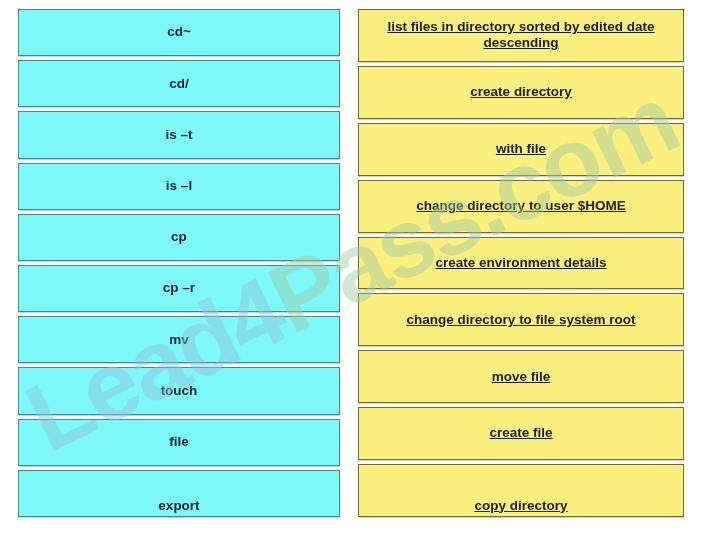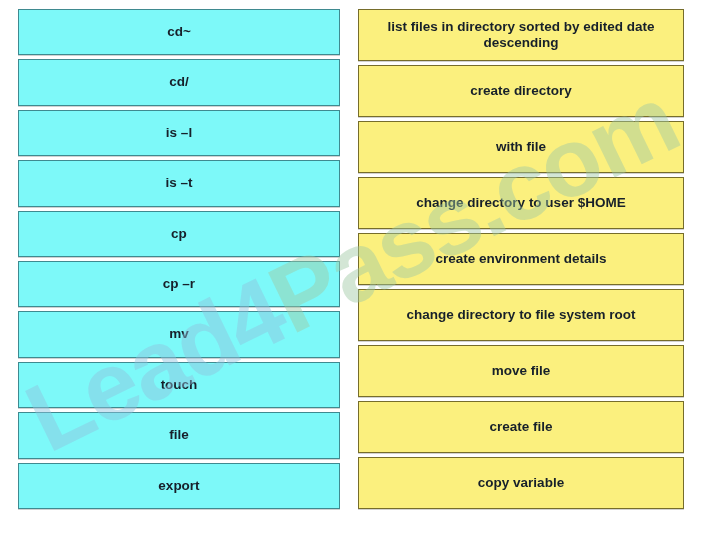--- a/index.html
+++ b/index.html
@@ -78,31 +78,32 @@
     text-align: center;
     box-sizing: border-box;
     font-size: 13.5px;
     font-weight: 600;
     color: #17202a;
     line-height: 1.22;
     padding: 2px 8px;
     position: relative;
     z-index: 2;
   }
-  .tile:last-child { margin-bottom: 16px; }
+  .tile:last-child { margin-bottom: 8px; align-items: flex-end; }
 
   .tile-command {
     background: #7df9f9;
     border: 1.4px solid #3f8a90;
     box-shadow: 0 1px 0 rgba(0,0,0,.18);
   }
   .tile-meaning {
     background: #fbf07e;
     border: 1.4px solid #766d2b;
     box-shadow: 0 1px 0 rgba(0,0,0,.18);
+    text-decoration: underline;
   }
   .tile span {
     display: block;
     width: 100%;
   }
 </style>
 </head>
 <body>
 
 <div id="exercise">
@@ -114,24 +115,24 @@
   <div class="columns">
 
     <div class="column col-left">
       <div class="tile tile-command">
           <span>cd~</span>
         </div>
       <div class="tile tile-command">
           <span>cd/</span>
         </div>
       <div class="tile tile-command">
-          <span>is –l</span>
+          <span>is –t</span>
         </div>
       <div class="tile tile-command">
-          <span>is –t</span>
+          <span>is –l</span>
         </div>
       <div class="tile tile-command">
           <span>cp</span>
         </div>
       <div class="tile tile-command">
           <span>cp –r</span>
         </div>
       <div class="tile tile-command">
           <span>mv</span>
         </div>
@@ -165,18 +166,18 @@
       <div class="tile tile-meaning">
           <span>change directory to file system root</span>
         </div>
       <div class="tile tile-meaning">
           <span>move file</span>
         </div>
       <div class="tile tile-meaning">
           <span>create file</span>
         </div>
       <div class="tile tile-meaning">
-          <span>copy variable</span>
+          <span>copy directory</span>
         </div>
     </div>
 
   </div>
 </div>
 
 </body></html>

